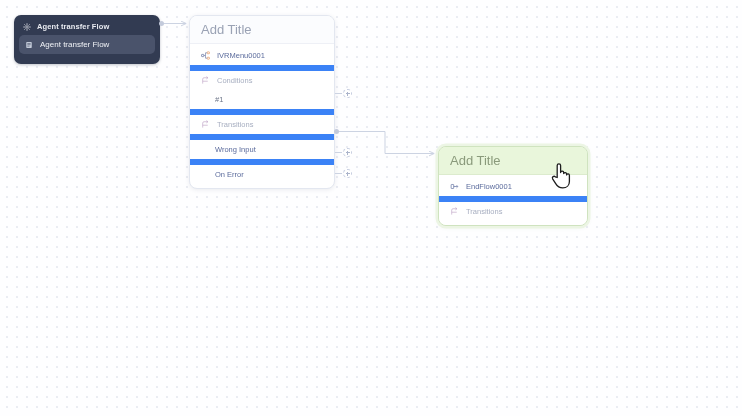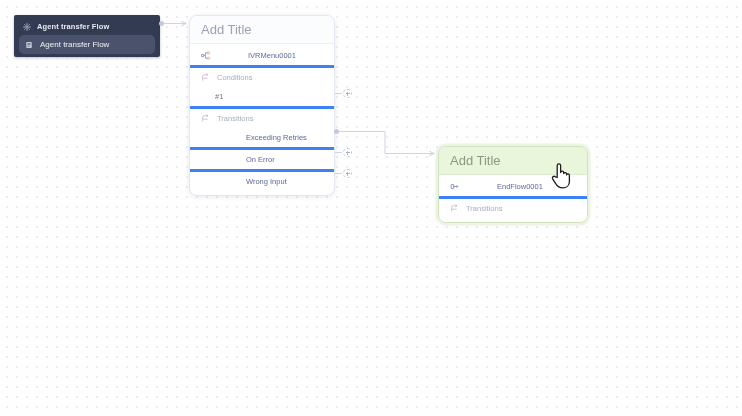--- a/index.html
+++ b/index.html
@@ -33,24 +33,24 @@
     width: 742px; height: 416px;
     pointer-events: none;
   }
 
   
   .agent-node {
     position: absolute;
     left: 14px;
     top: 15px;
     width: 146px;
-    border-radius: 2px;
+    border-radius: 7px;
     background: #323b52;
     box-shadow: 0 1px 3px rgba(30,38,60,0.28);
-    padding: 4px 0 3px 0;
+    padding: 4px 0 10px 0;
     box-sizing: border-box;
   }
   .agent-node-header {
     display: flex;
     align-items: center;
     gap: 6px;
     padding: 3px 8px 4px 9px;
   }
   .agent-node-header .label {
     font-size: 7.5px;
@@ -101,23 +101,23 @@
   }
   .card-row {
     display: flex;
     align-items: center;
     gap: 7px;
     padding: 5px 10px 5px 11px;
     font-size: 7.5px;
     white-space: nowrap;
   }
   .card-row.divided {
-    border-top: 3px solid #3b82f6;
-  }
-  .row-link  { color: #5b6b9c; margin-left: 31px; }
+    border-top: 6px solid #3b82f6;
+  }
+  .row-link  { color: #5b6b9c; }
   .row-muted { color: #a7aec0; }
   .row-plain { color: #6d7689; }
   .row-indent { padding-left: 25px; }
 
   
   #ivr-card {
     left: 189px;
     top: 15px;
     width: 146px;
   }
@@ -275,30 +275,27 @@
         <span class="icon">
           <svg width="9" height="9" viewBox="0 0 16 16">
             <path d="M3,13.5 L3,5.5 A2.4,2.4 0 0 1 5.4,3.1 L12,3.1" fill="none" stroke="#c0a6c8" stroke-width="1.2"></path>
             <path d="M9.6,1 L12.4,3.1 L9.6,5.2" fill="none" stroke="#c0a6c8" stroke-width="1.2"></path>
             <path d="M3,9.3 L12,9.3" fill="none" stroke="#c0a6c8" stroke-width="1.2"></path>
           </svg>
         </span>
         <span class="row-muted">Transitions</span>
       </div>
 
-      <div class="card-row row-indent">
-        <span class="row-link">Exceeding Retries</span>
+
+      <div class="card-row row-indent divided">
+        <span class="row-link">Wrong Input</span>
       </div>
 
       <div class="card-row row-indent divided">
         <span class="row-link">On Error</span>
-      </div>
-
-      <div class="card-row row-indent divided">
-        <span class="row-link">Wrong Input</span>
       </div>
 
     </div>
   </div>
 
   <div class="handle-stub" style="left:335px; top:93px; width:7px;"></div>
   <div class="handle-plus" style="left:343px; top:89px;"></div>
 
   <div class="handle-dot" style="left:334px; top:129px;"></div>
 

